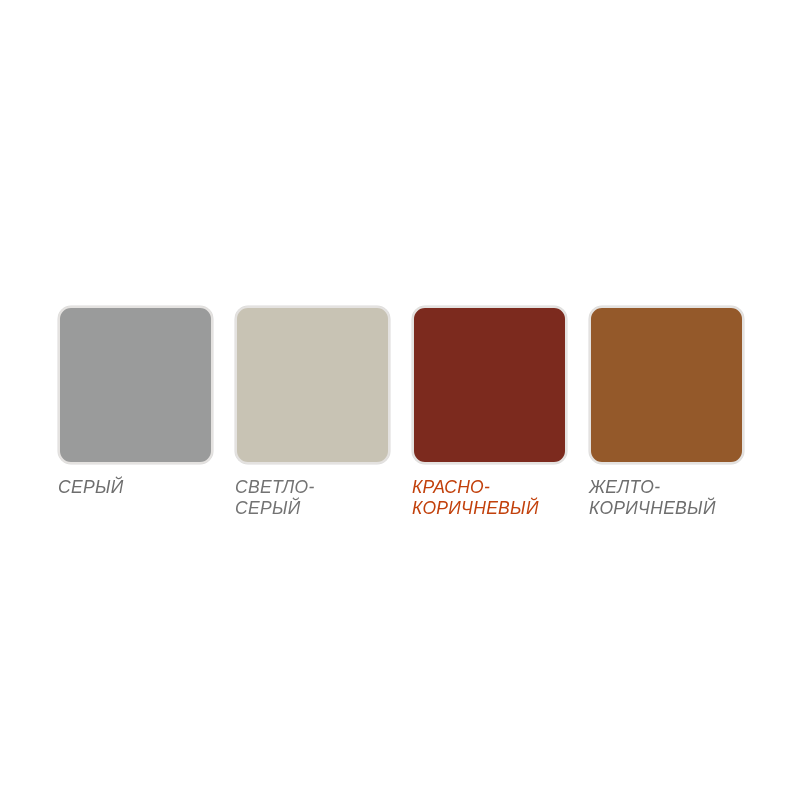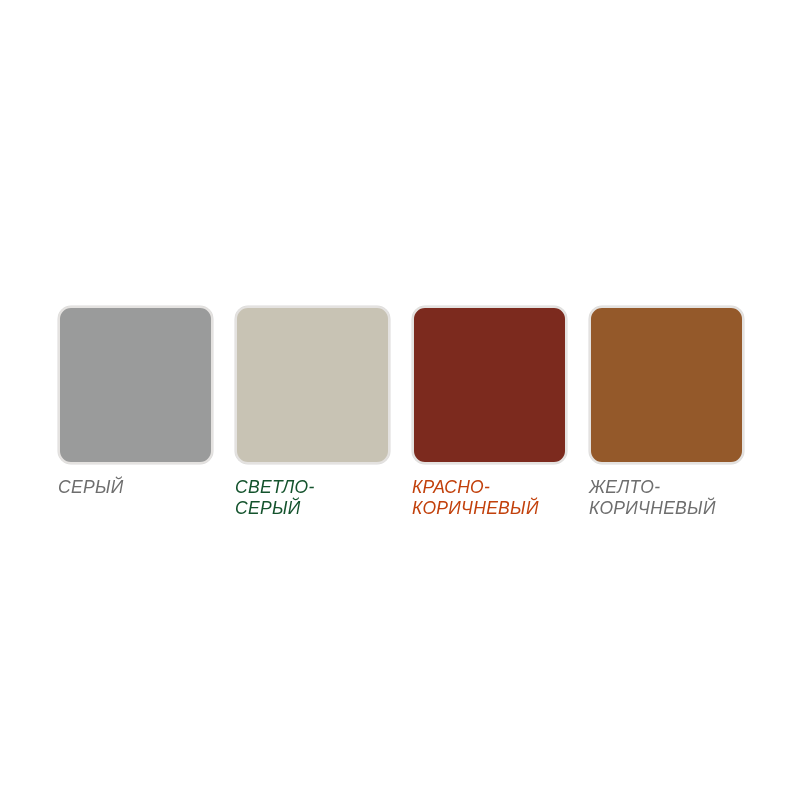--- a/index.html
+++ b/index.html
@@ -72,21 +72,21 @@
 
   <div class="swatch-row">
 
     <div class="swatch-cell">
       <div class="swatch-chip" style="background-color: rgb(154, 155, 155);"></div>
       <div class="swatch-label" style="color: rgb(110, 110, 110);">СЕРЫЙ</div>
     </div>
 
     <div class="swatch-cell">
       <div class="swatch-chip" style="background-color: rgb(200, 195, 180);"></div>
-      <div class="swatch-label" style="color: #14532d;">СВЕТЛО-
+      <div class="swatch-label" style="color: #737373;">СВЕТЛО-
 СЕРЫЙ</div>
     </div>
 
     <div class="swatch-cell">
       <div class="swatch-chip" style="background-color: rgb(124, 42, 30);"></div>
       <div class="swatch-label" style="color: #c2410c;">КРАСНО-
 КОРИЧНЕВЫЙ</div>
     </div>
 
     <div class="swatch-cell">

